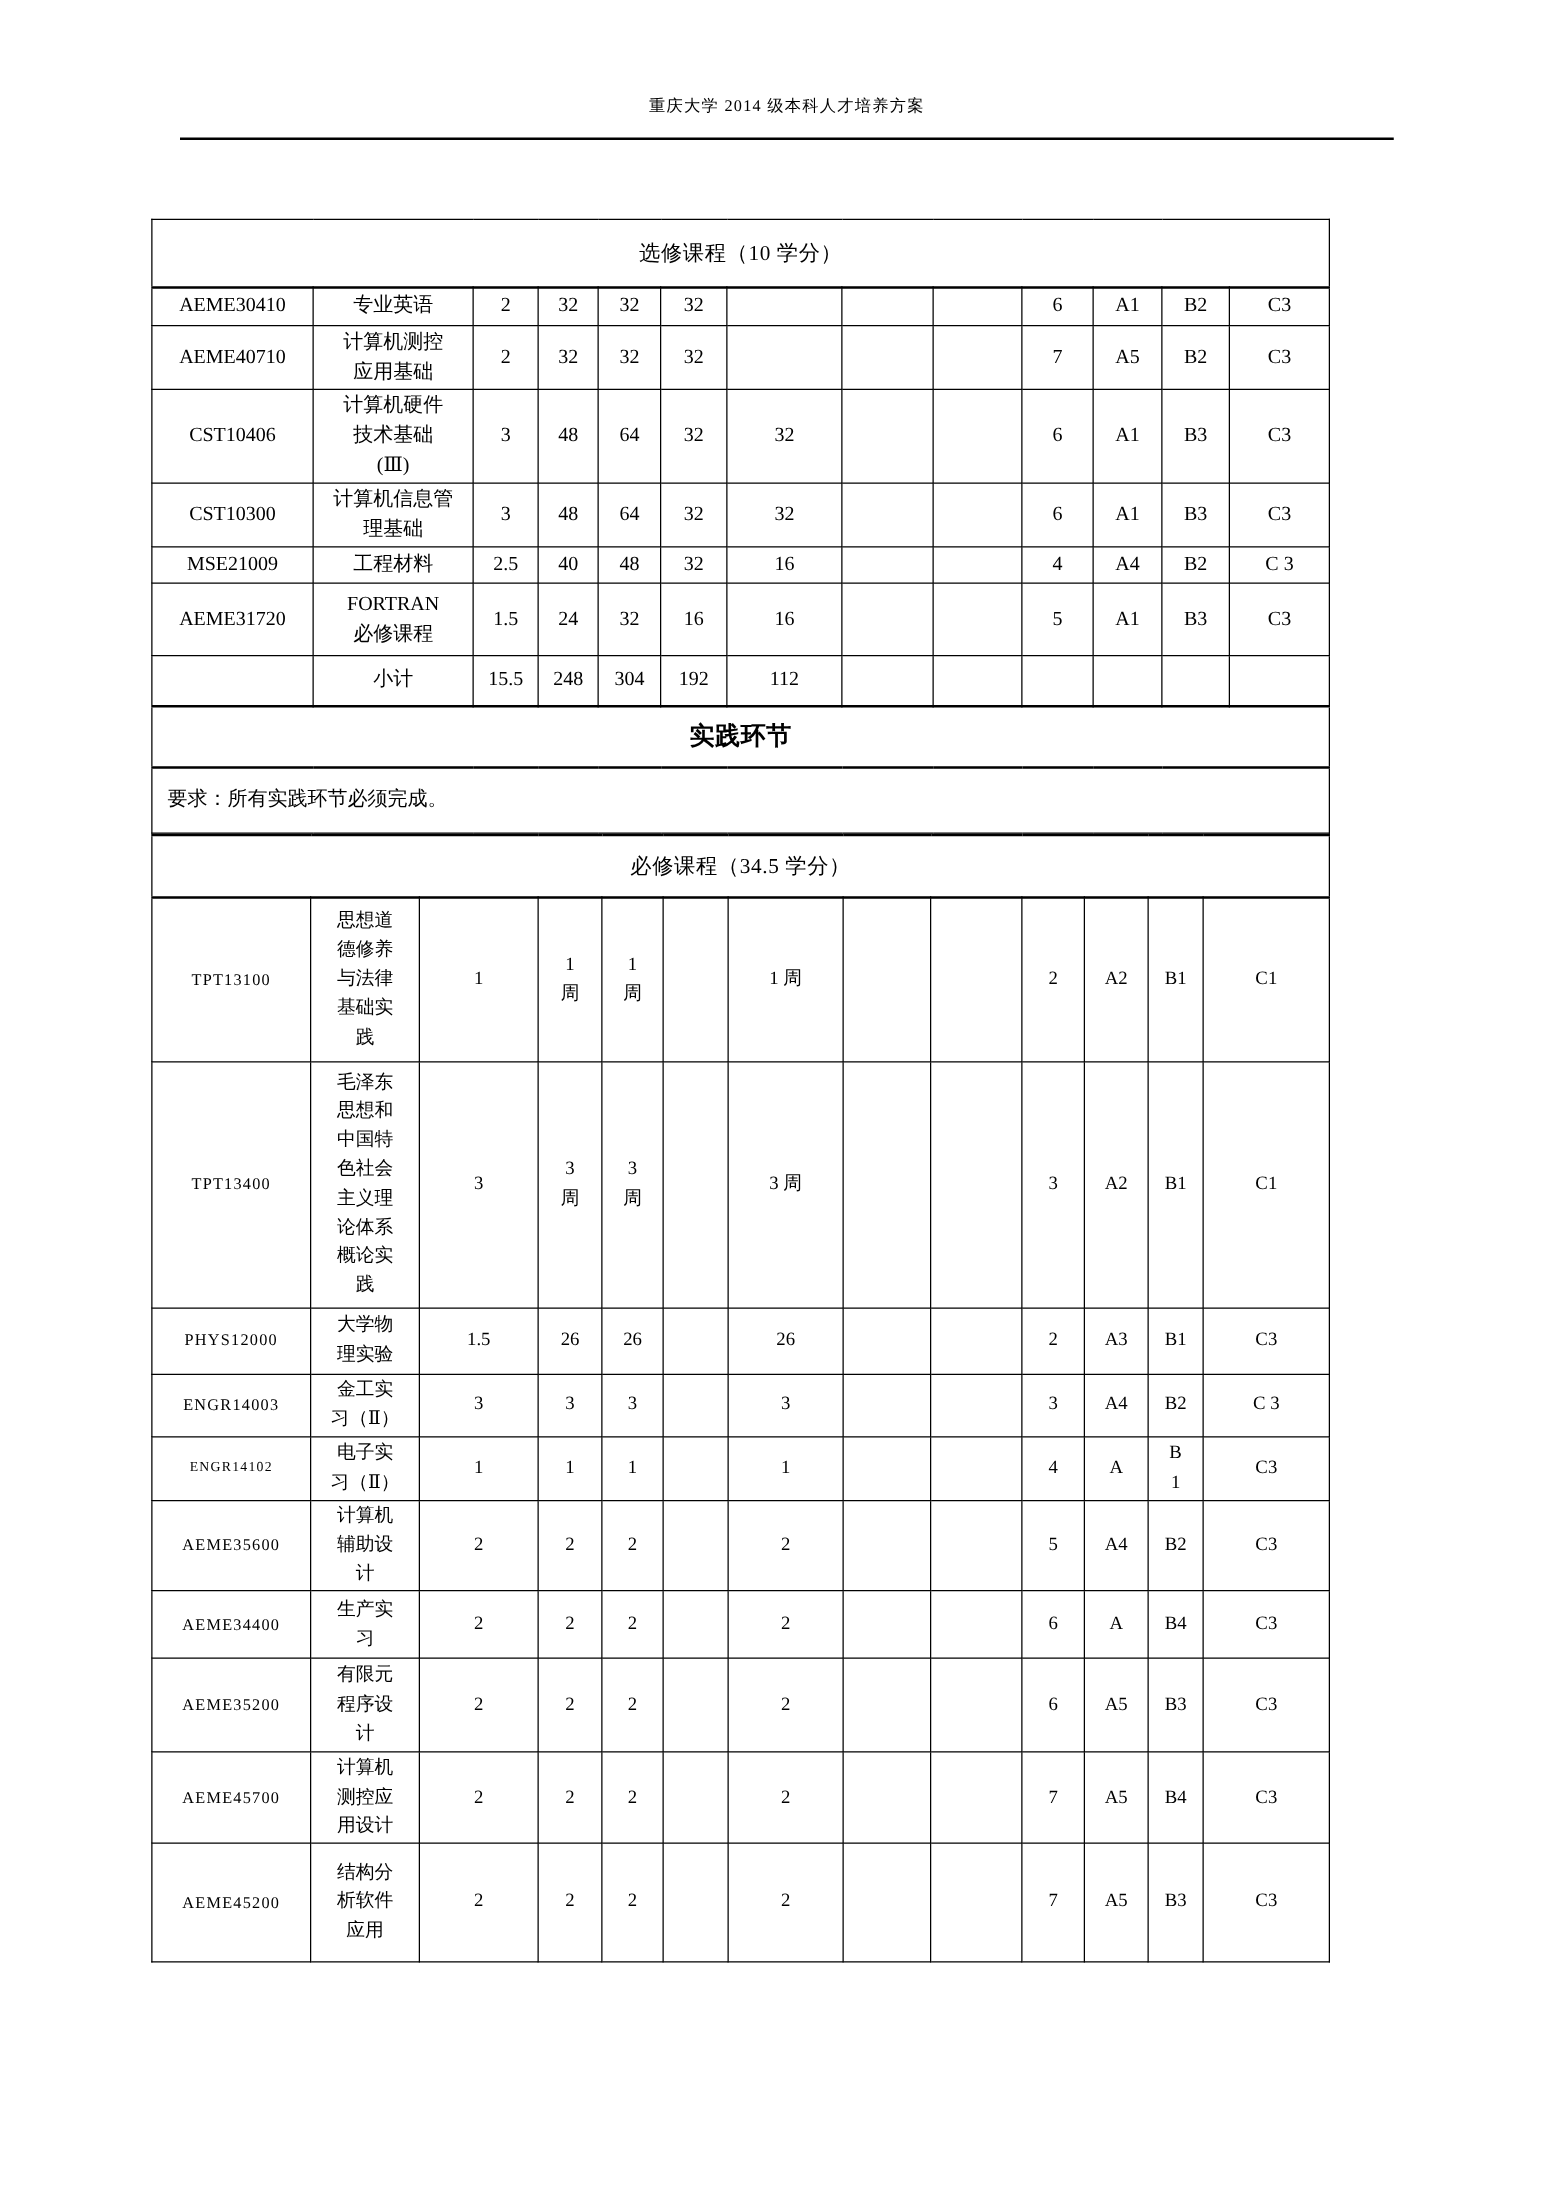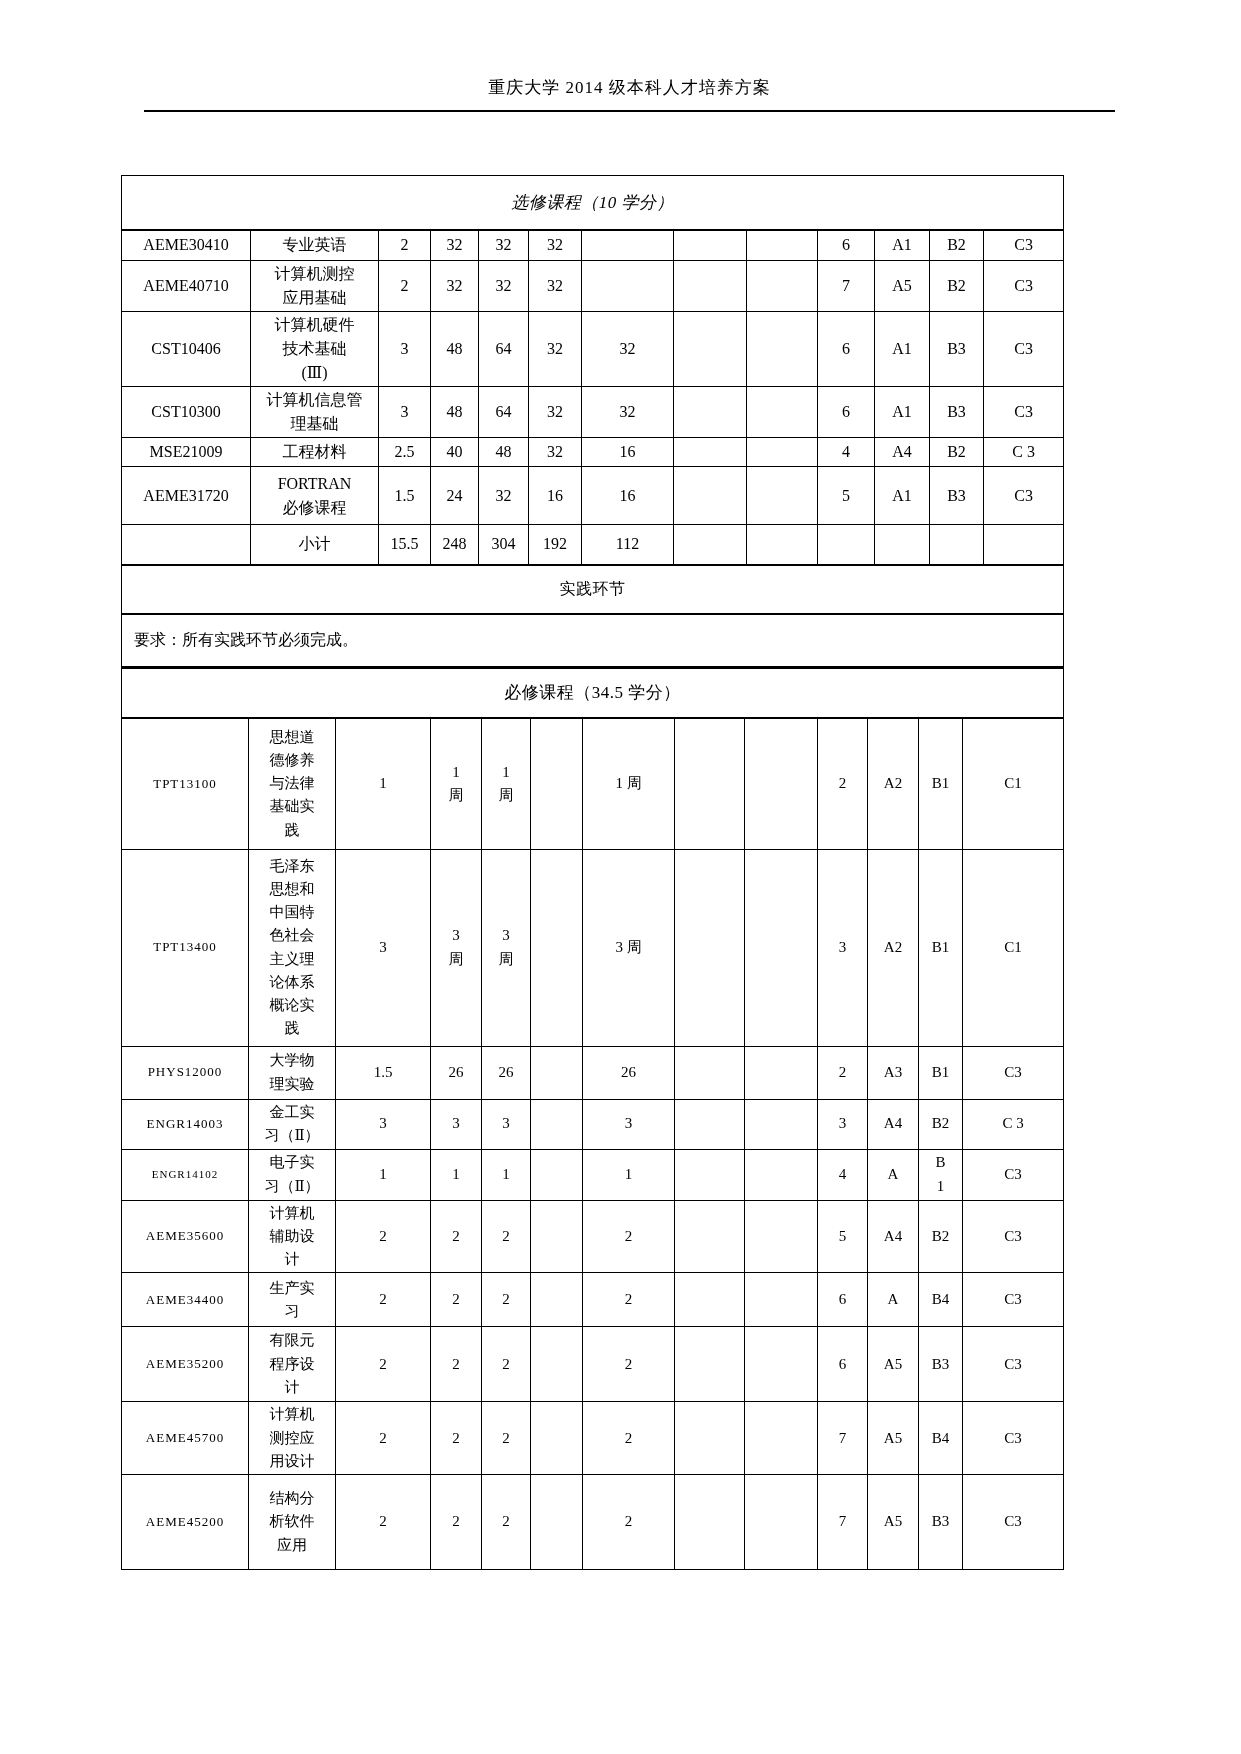--- a/index.html
+++ b/index.html
@@ -7,21 +7,21 @@
     position:relative;
     width:1241px;height:1754px;
     background:#ffffff;
     margin:0 auto;
     font-family:"Liberation Serif","DejaVu Serif",serif;
     color:#000;
     overflow:hidden;
   }
   .header-title{
     position:absolute;top:76px;left:144px;width:971px;
-    text-align:center;font-size:17px;letter-spacing:1px;
+    text-align:center;font-size:13px;letter-spacing:1px;
     white-space:nowrap;
   }
   .header-rule{
     position:absolute;top:110px;left:144px;width:971px;height:2px;
     background:#000;
   }
   .tables{
     position:absolute;top:175px;left:121px;width:942px;
   }
   table{
@@ -39,22 +39,22 @@
   .tbl-elective td{font-size:16px;}
   
   .tbl-required td{font-size:15px;line-height:1.55;}
   .tbl-required td.code{font-size:13px;letter-spacing:1px;}
   .tbl-required td.code.lg{font-size:11px;letter-spacing:1px;}
   
   tr.section td{
     font-size:17px;letter-spacing:0.5px;
     border-top:2px solid #000;border-bottom:2px solid #000;
   }
-  tr.section.first td{border-top:1px solid #000;font-style:italic;}
-  tr.bold td{font-weight:normal;font-size:16px;}
+  tr.section.first td{border-top:1px solid #000;}
+  tr.bold td{font-weight:bold;font-size:20px;}
   tr.left-row td{text-align:left;padding-left:12px;font-size:16px;}
   
   tr.h54{height:54px;} tr.h49{height:49px;} tr.h53{height:53px;} tr.h50{height:50px;}
 </style>
 </head>
 <body>
 
 <div class="page">
 
   <div class="header-title">重庆大学 2014 级本科人才培养方案</div>

